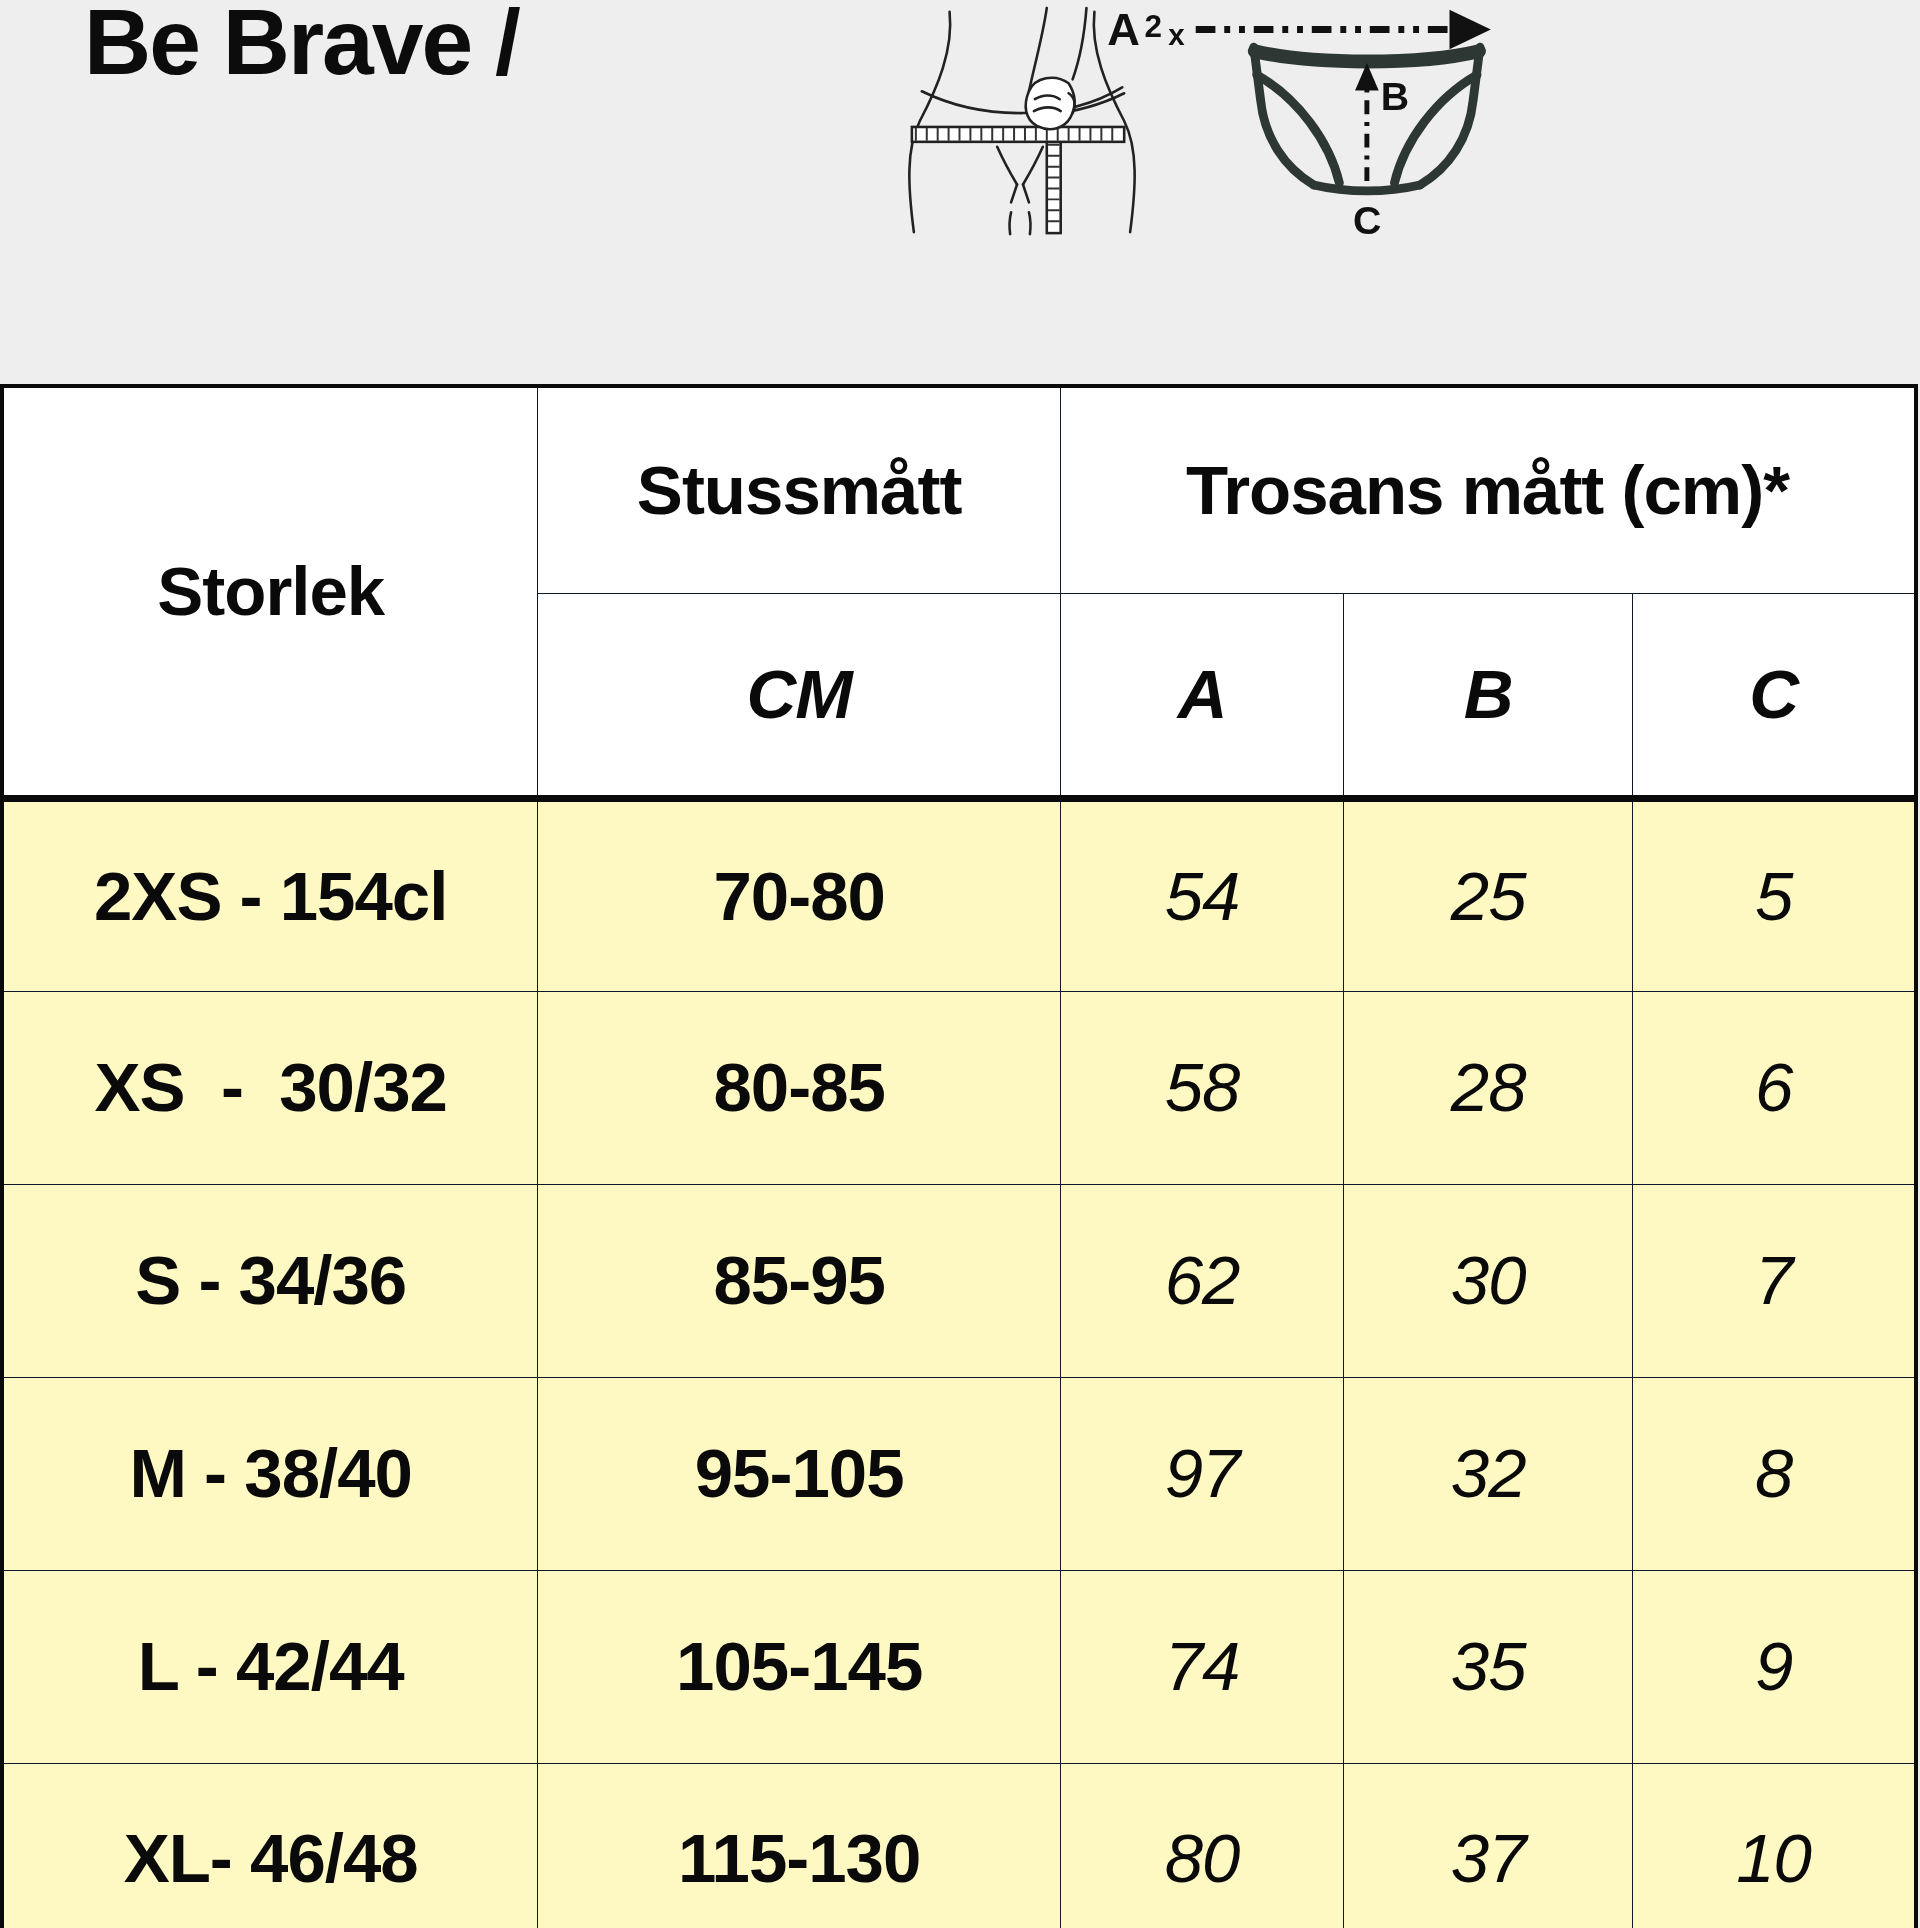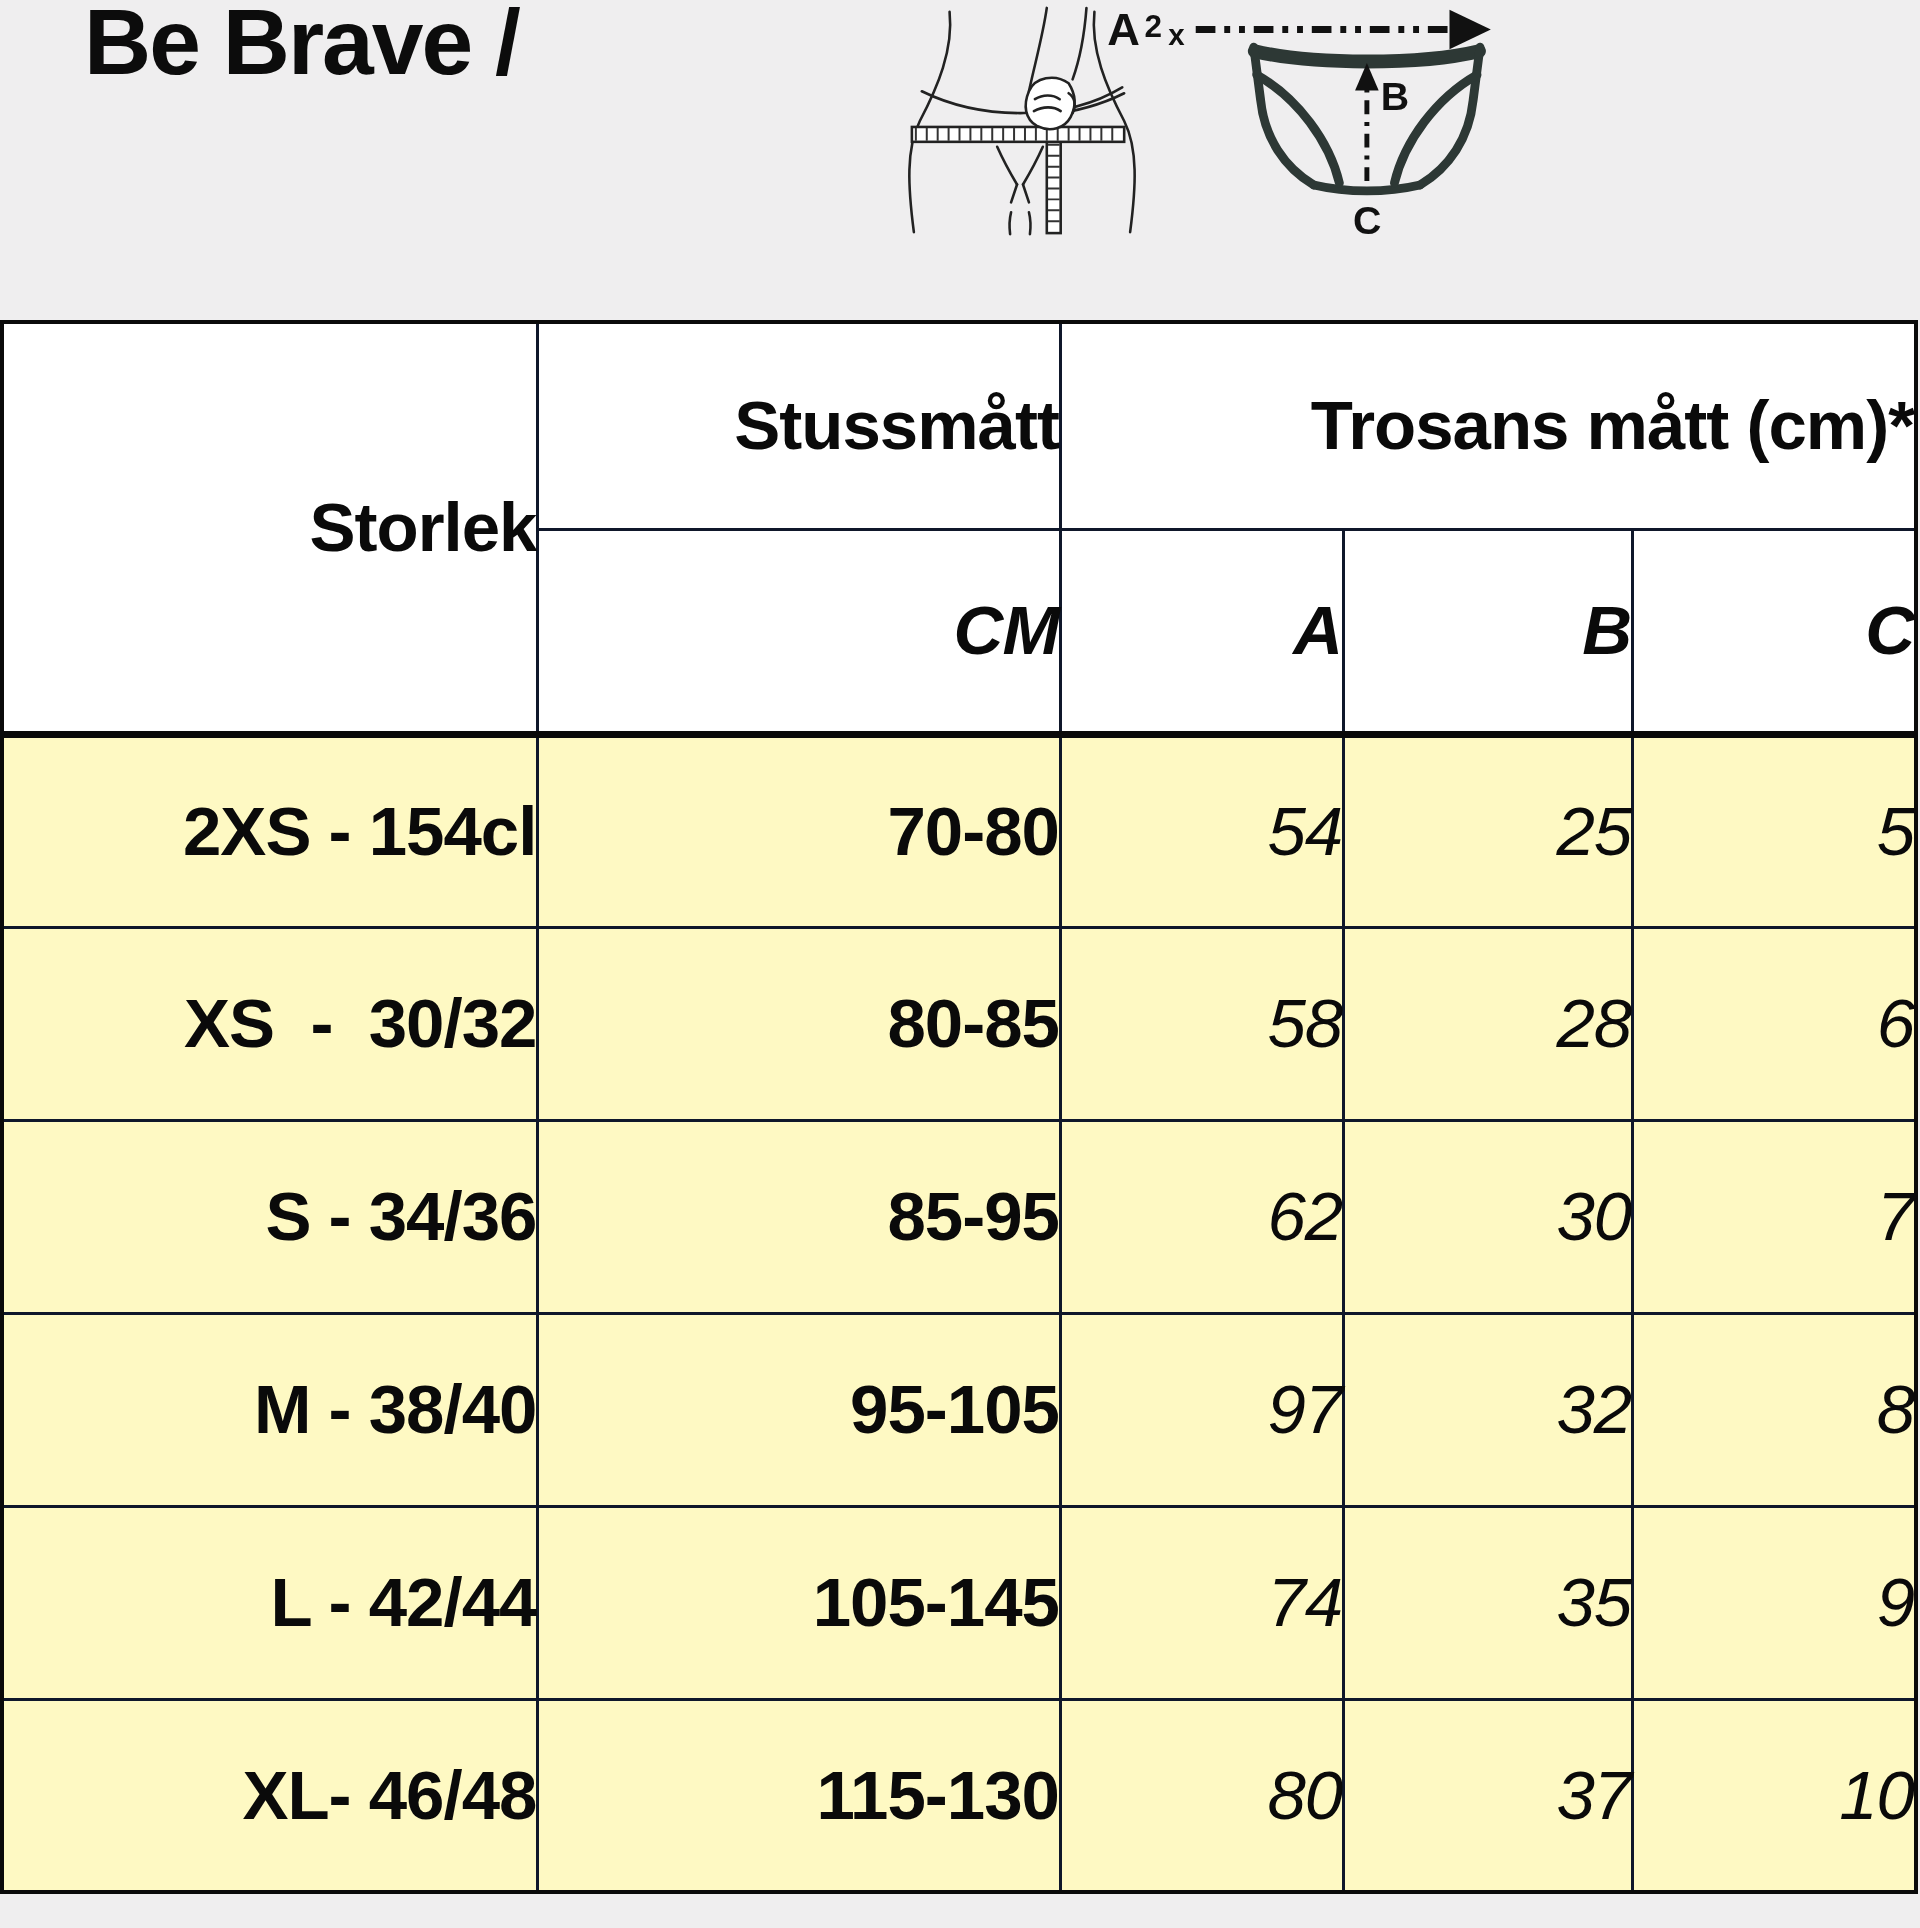--- a/index.html
+++ b/index.html
@@ -3,38 +3,38 @@
 <meta charset="utf-8">
 <style>
   html,body{margin:0;padding:0;}
   body{
     width:1921px;height:1929px;
     background:#efeeef;
     font-family:"Liberation Sans",sans-serif;
     color:#0a0a0a;
     overflow:hidden;
   }
-  .header{position:relative;height:320px;}
+  .header{position:relative;height:384px;}
   .title{
     position:absolute;left:84px;top:-9.9px;
     font-size:93px;font-weight:bold;line-height:1.12;
     letter-spacing:-2px;color:#0c0c0c;
   }
   .figure-wrap{position:absolute;left:898px;top:5.9px;width:248px;height:232px;}
   .panty-wrap{position:absolute;left:1101px;top:2px;width:398px;height:240px;}
 
   table.size-chart{
     border-collapse:collapse;
     table-layout:fixed;
     width:1918px;
     margin-left:0;
   }
   .size-chart th,.size-chart td{
-    border:3px solid #0f172a;
-    text-align:right;vertical-align:middle;
+    border:1px solid #0f172a;
+    text-align:center;vertical-align:middle;
     padding:0;
   }
   .size-chart{border:4.9px solid #0a0a0a;}
   .size-chart thead th{
     background:#ffffff;
     font-size:69px;font-weight:bold;
     letter-spacing:-1px;
   }
   .size-chart thead tr.h1{height:207px;}
   .size-chart thead tr.h2{height:205px;font-style:italic;}

